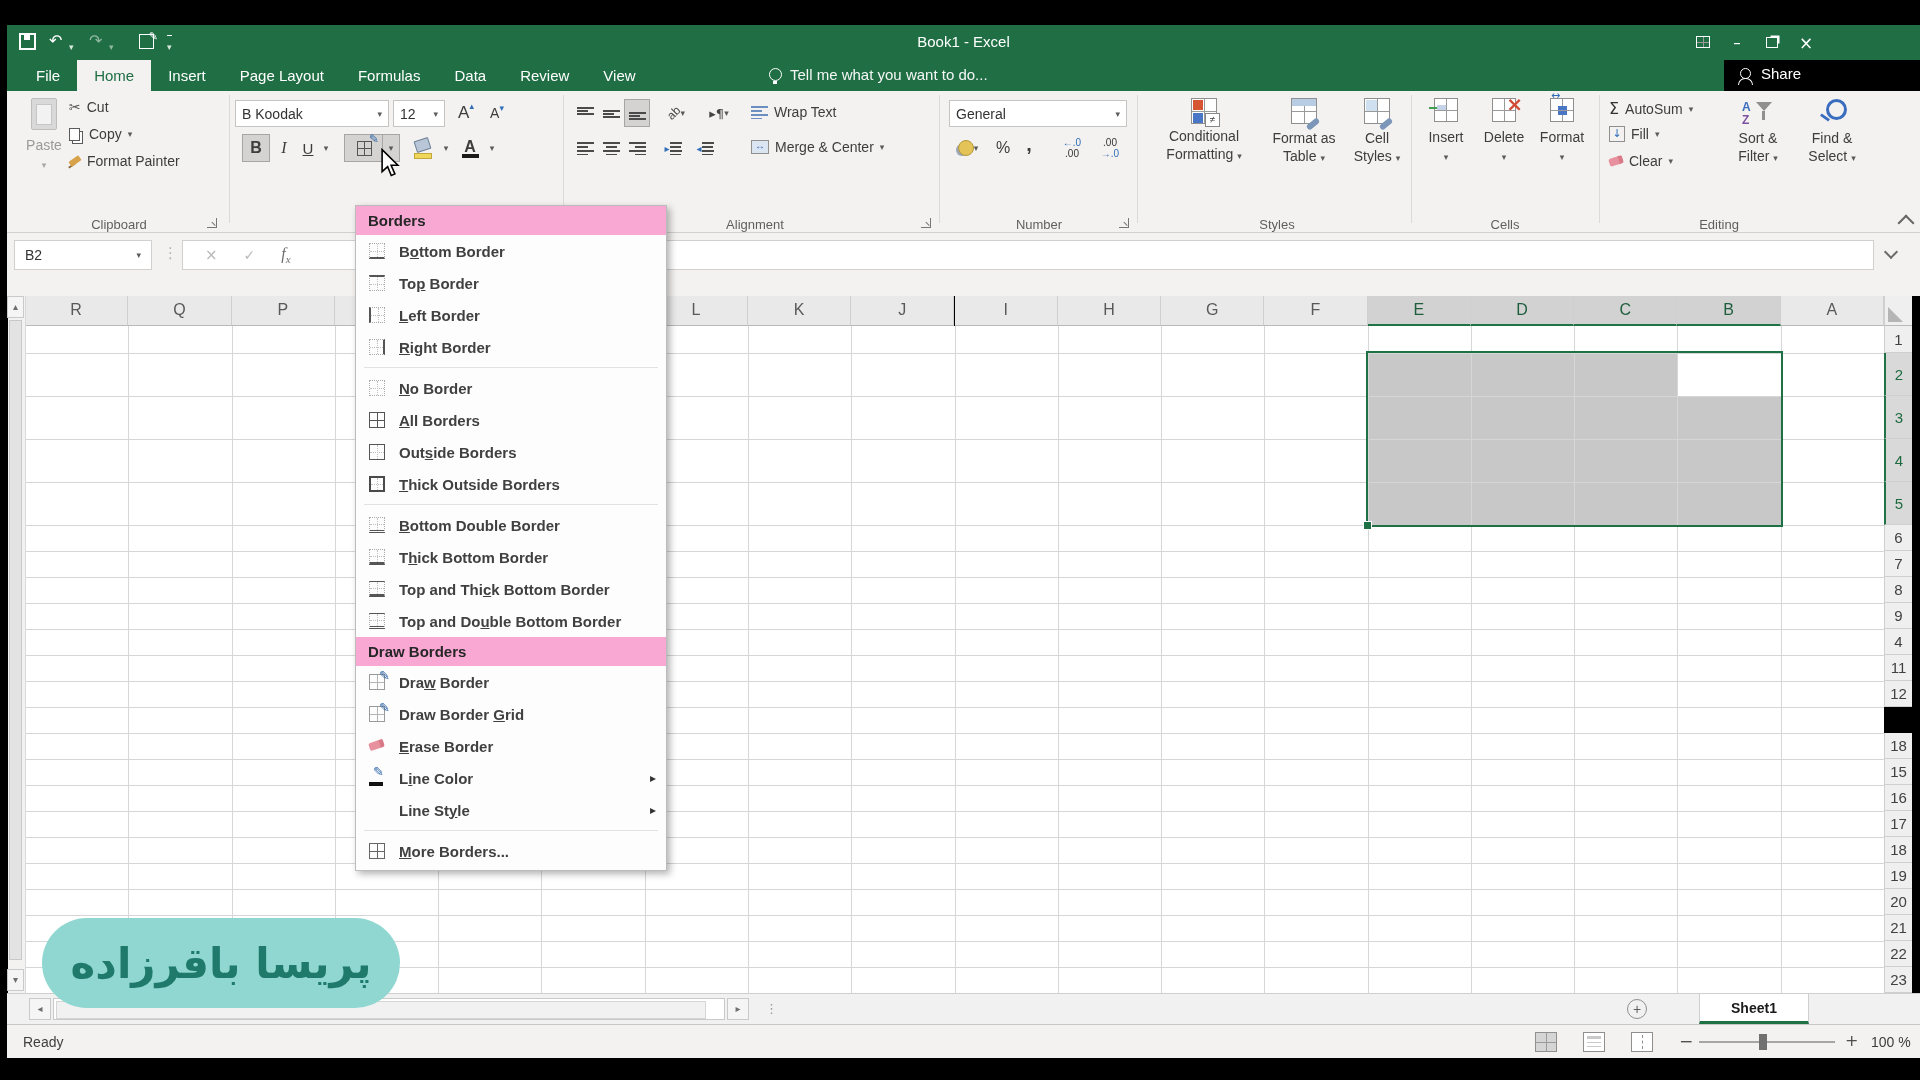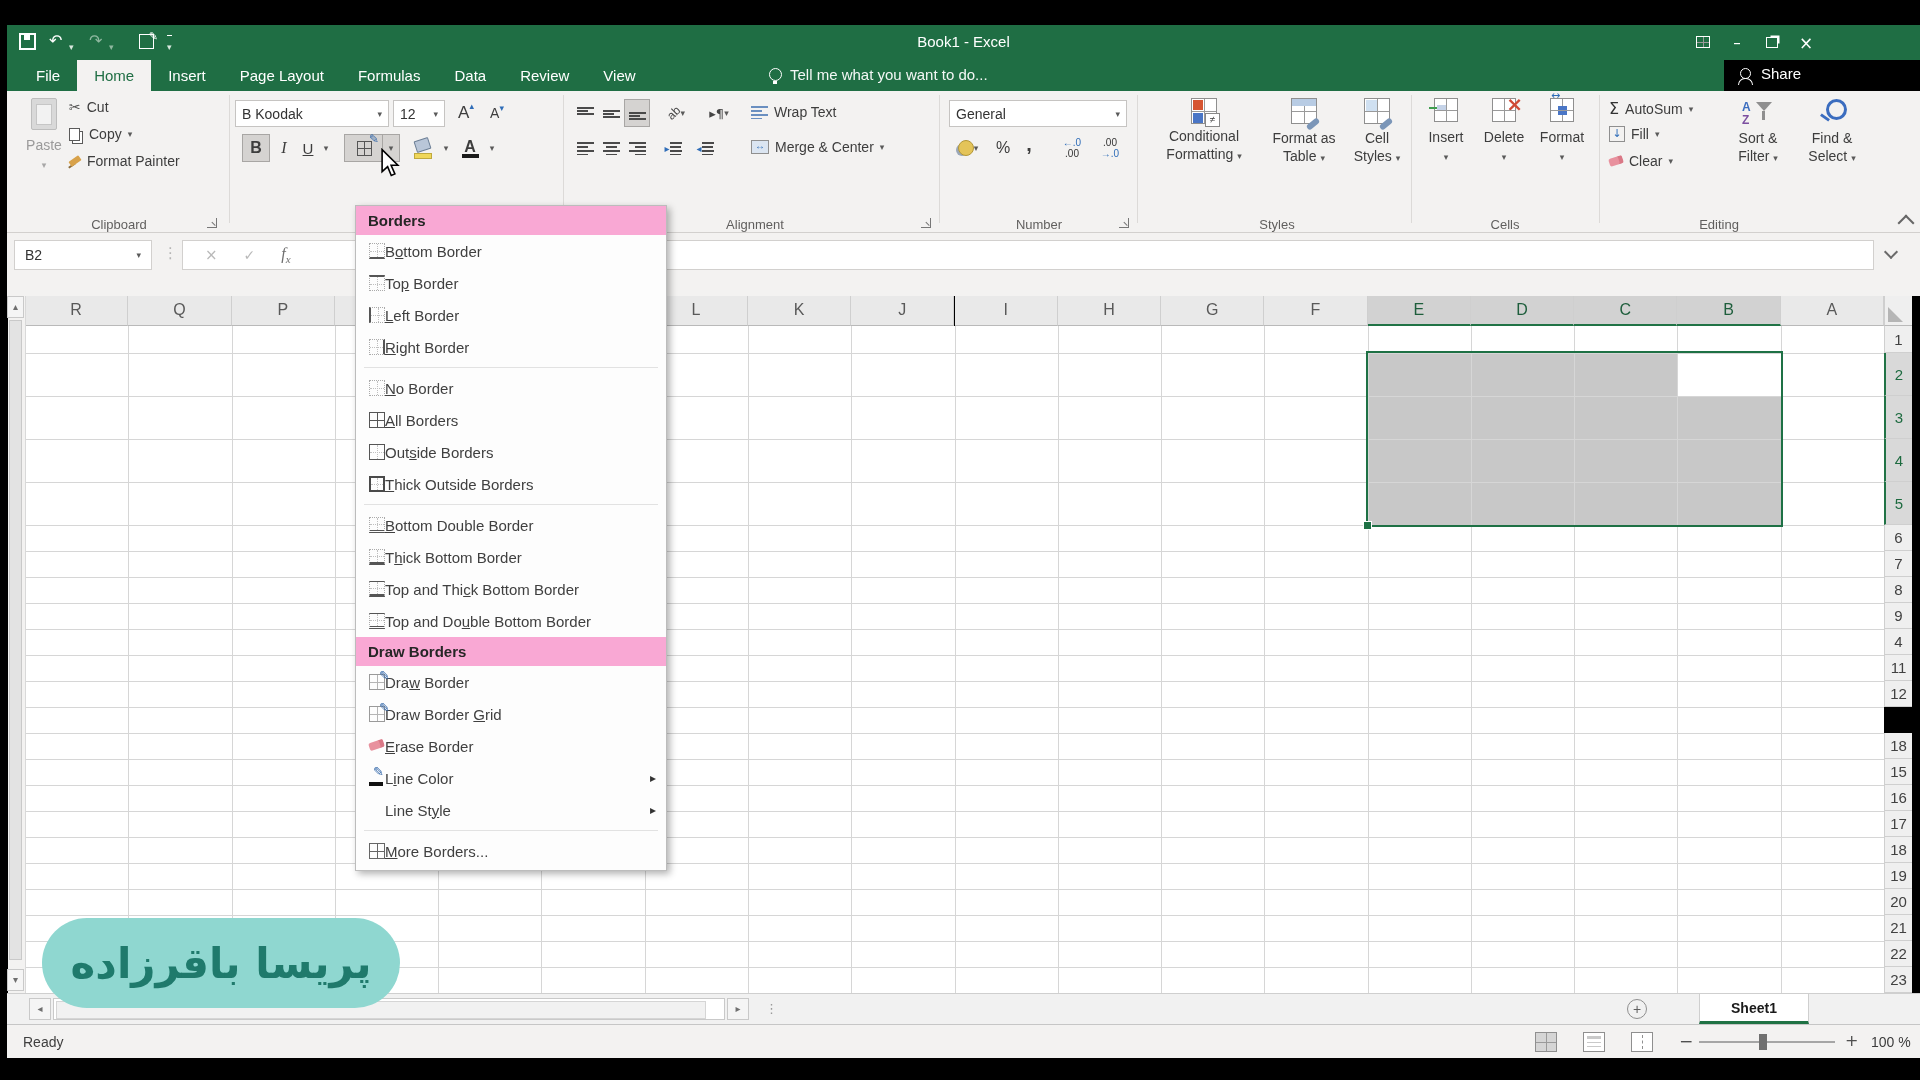--- a/index.html
+++ b/index.html
@@ -46,21 +46,21 @@
   .chdr.sel{background:#d2d2d2;border-bottom:2px solid #217346;color:#1e5e3c;}
   .rhdr{position:absolute;box-sizing:border-box;background:#efefef;border-bottom:1px solid #cfcfcf;border-left:1px solid #cfcfcf;
         color:#414141;font-size:15px;text-align:center;}
   .rhdr.sel{background:#d9d9d9;border-left:2px solid #217346;color:#1e6b40;}
   .gline{position:absolute;background:#d6d6d6;}
   
   #borders-menu{position:absolute;left:355px;top:205px;width:310px;background:#fdfdfd;border:1px solid #bcbcbc;
         box-shadow:3px 3px 7px rgba(0,0,0,.3);z-index:60;padding-bottom:3px;}
   .menu-header{height:29px;line-height:29px;background:#f9a8d4;font-weight:bold;font-size:15px;color:#262626;padding-left:12px;}
   .menu-item{height:32px;display:flex;align-items:center;padding-left:13px;font-size:15px;color:#404040;position:relative;}
-  .menu-item .mlabel{}
+  .menu-item .mlabel{margin-left:14px;font-weight:bold;}
   .menu-sep{height:1px;background:#e2e2e2;margin:4px 8px;}
   .subarrow{position:absolute;right:10px;font-family:"DejaVu Sans",sans-serif;font-size:12px;color:#333;}
   
   .mic{width:16px;height:16px;display:inline-block;position:relative;box-sizing:border-box;border:1px dotted #ababab;flex:none;}
   .mic::before{content:"";position:absolute;left:50%;top:0;bottom:0;width:0;border-left:1px dotted #c0c0c0;}
   .mic::after{content:"";position:absolute;top:50%;left:0;right:0;height:0;border-top:1px dotted #c0c0c0;}
   .mic.bb{border-bottom:2px solid #555;}
   .mic.bt{border-top:2px solid #555;}
   .mic.bl{border-left:2px solid #555;}
   .mic.br{border-right:2px solid #555;}

